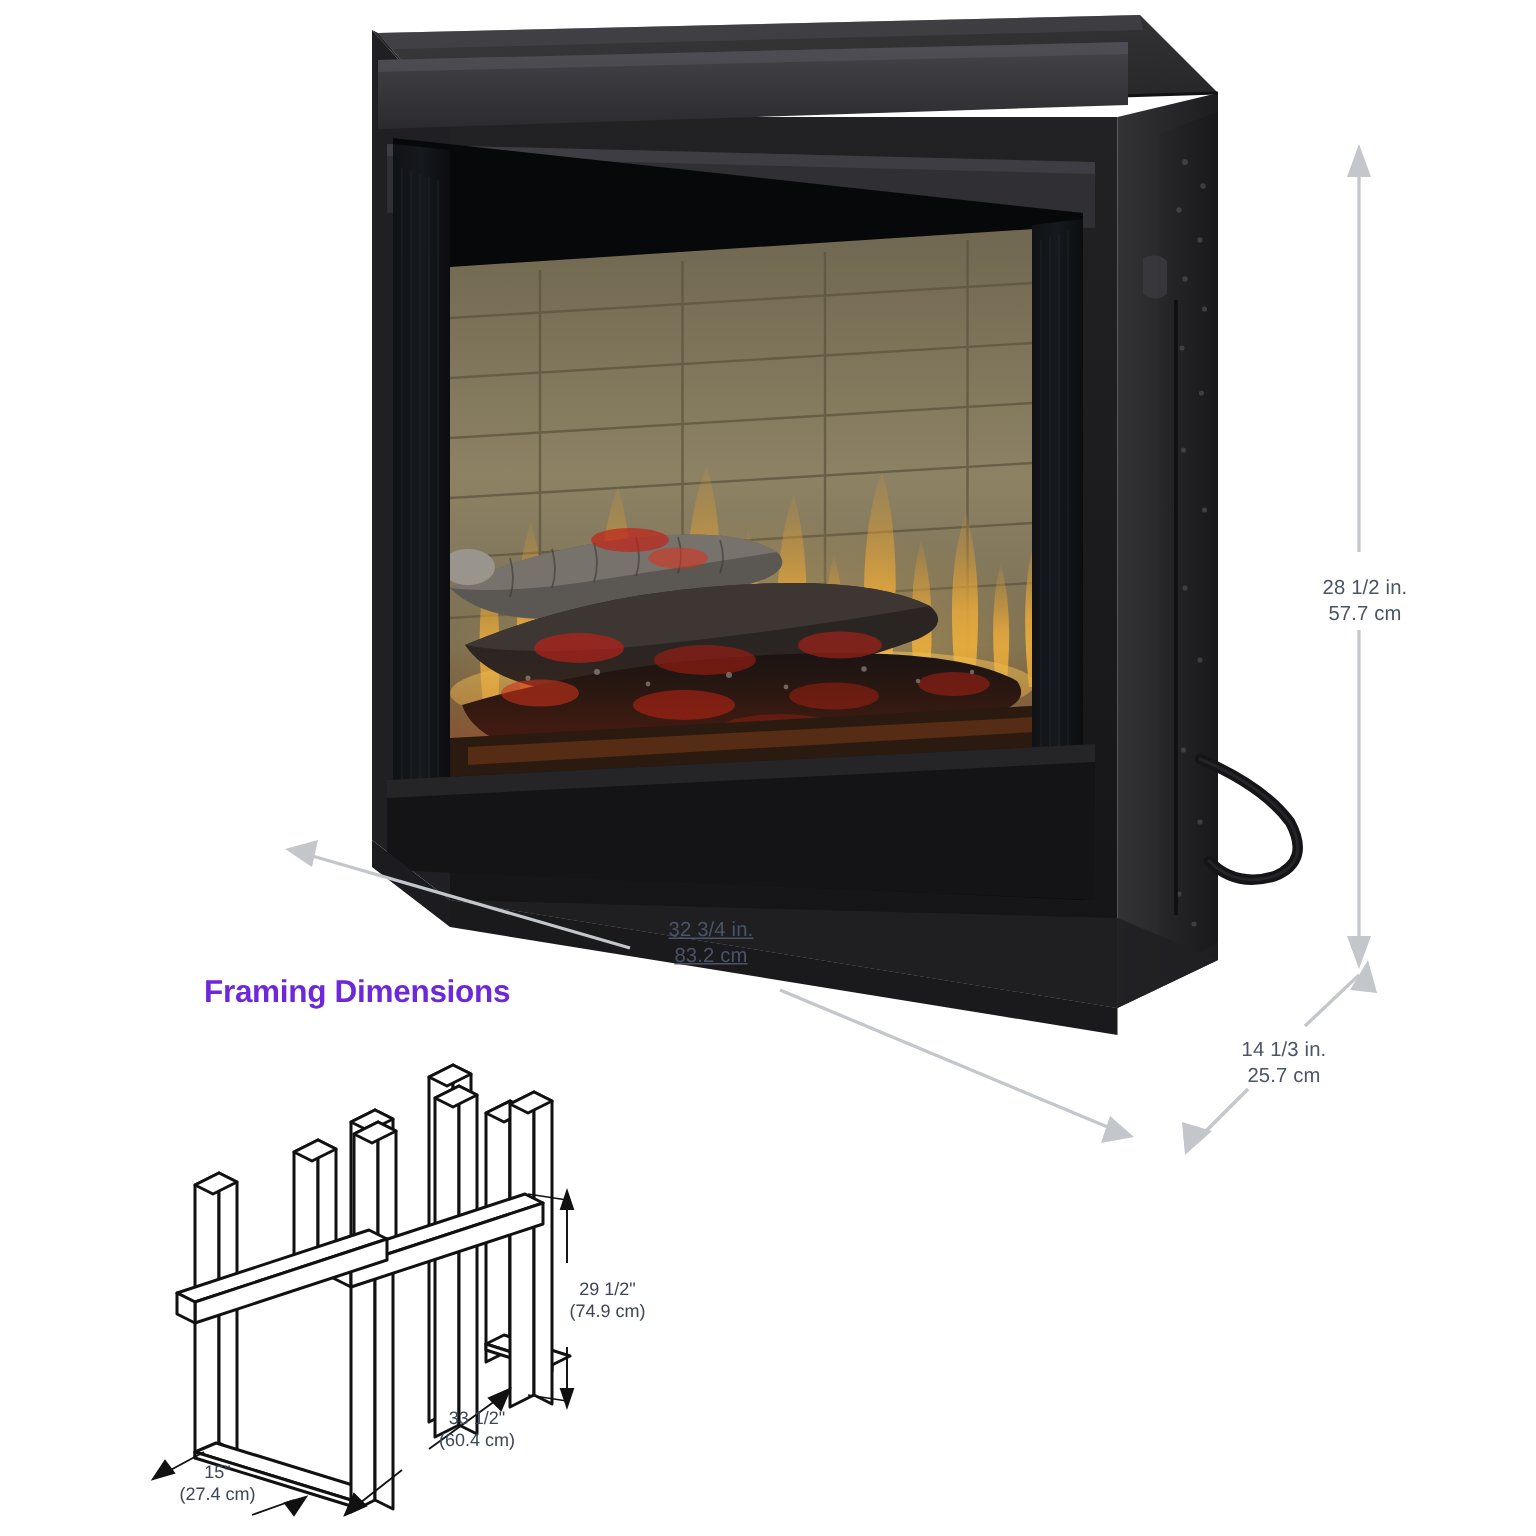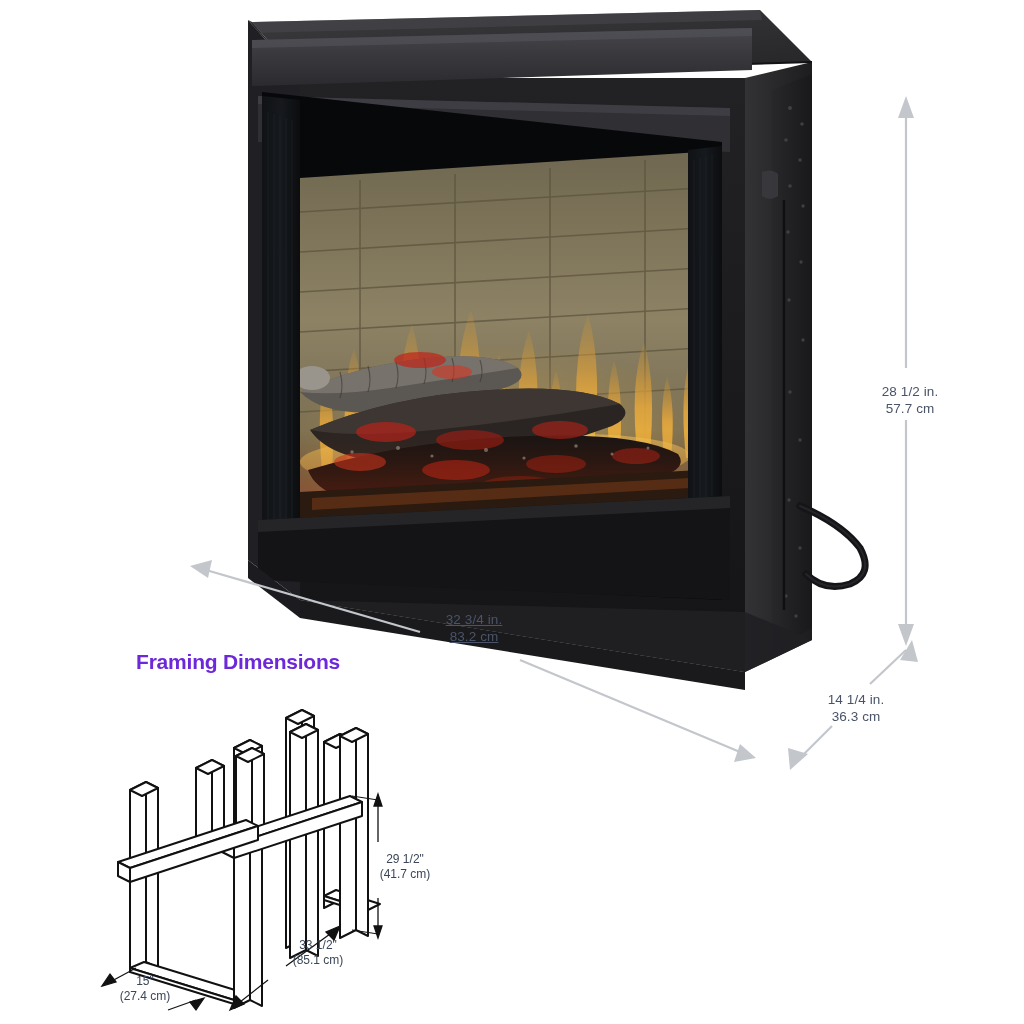--- a/index.html
+++ b/index.html
@@ -417,34 +417,34 @@
     <div>28 1/2 in.</div>
     <div>57.7 cm</div>
   </div>
 
   <div class="dim-text" style="left:420px; top:612px; width:108px;text-decoration:underline;">
     <div>32 3/4 in.</div>
     <div>83.2 cm</div>
   </div>
 
   <div class="dim-text" style="left:806px; top:692px; width:100px;">
-    <div>14 1/4 in.</div>
-    <div>36.3 cm</div>
+    <div>14 1/3 in.</div>
+    <div>25.7 cm</div>
   </div>
 
   <div id="framing-heading">Framing Dimensions</div>
 
   <div class="frame-dim-text" style="left:362px; top:852px; width:86px;">
     <div>29 1/2"</div>
-    <div>(41.7 cm)</div>
+    <div>(74.9 cm)</div>
   </div>
 
   <div class="frame-dim-text" style="left:272px; top:938px; width:92px;">
     <div>33 1/2"</div>
-    <div>(85.1 cm)</div>
+    <div>(60.4 cm)</div>
   </div>
 
   <div class="frame-dim-text" style="left:100px; top:974px; width:90px;">
     <div>15"</div>
     <div>(27.4 cm)</div>
   </div>
 
 </div>
 
 </body></html>

